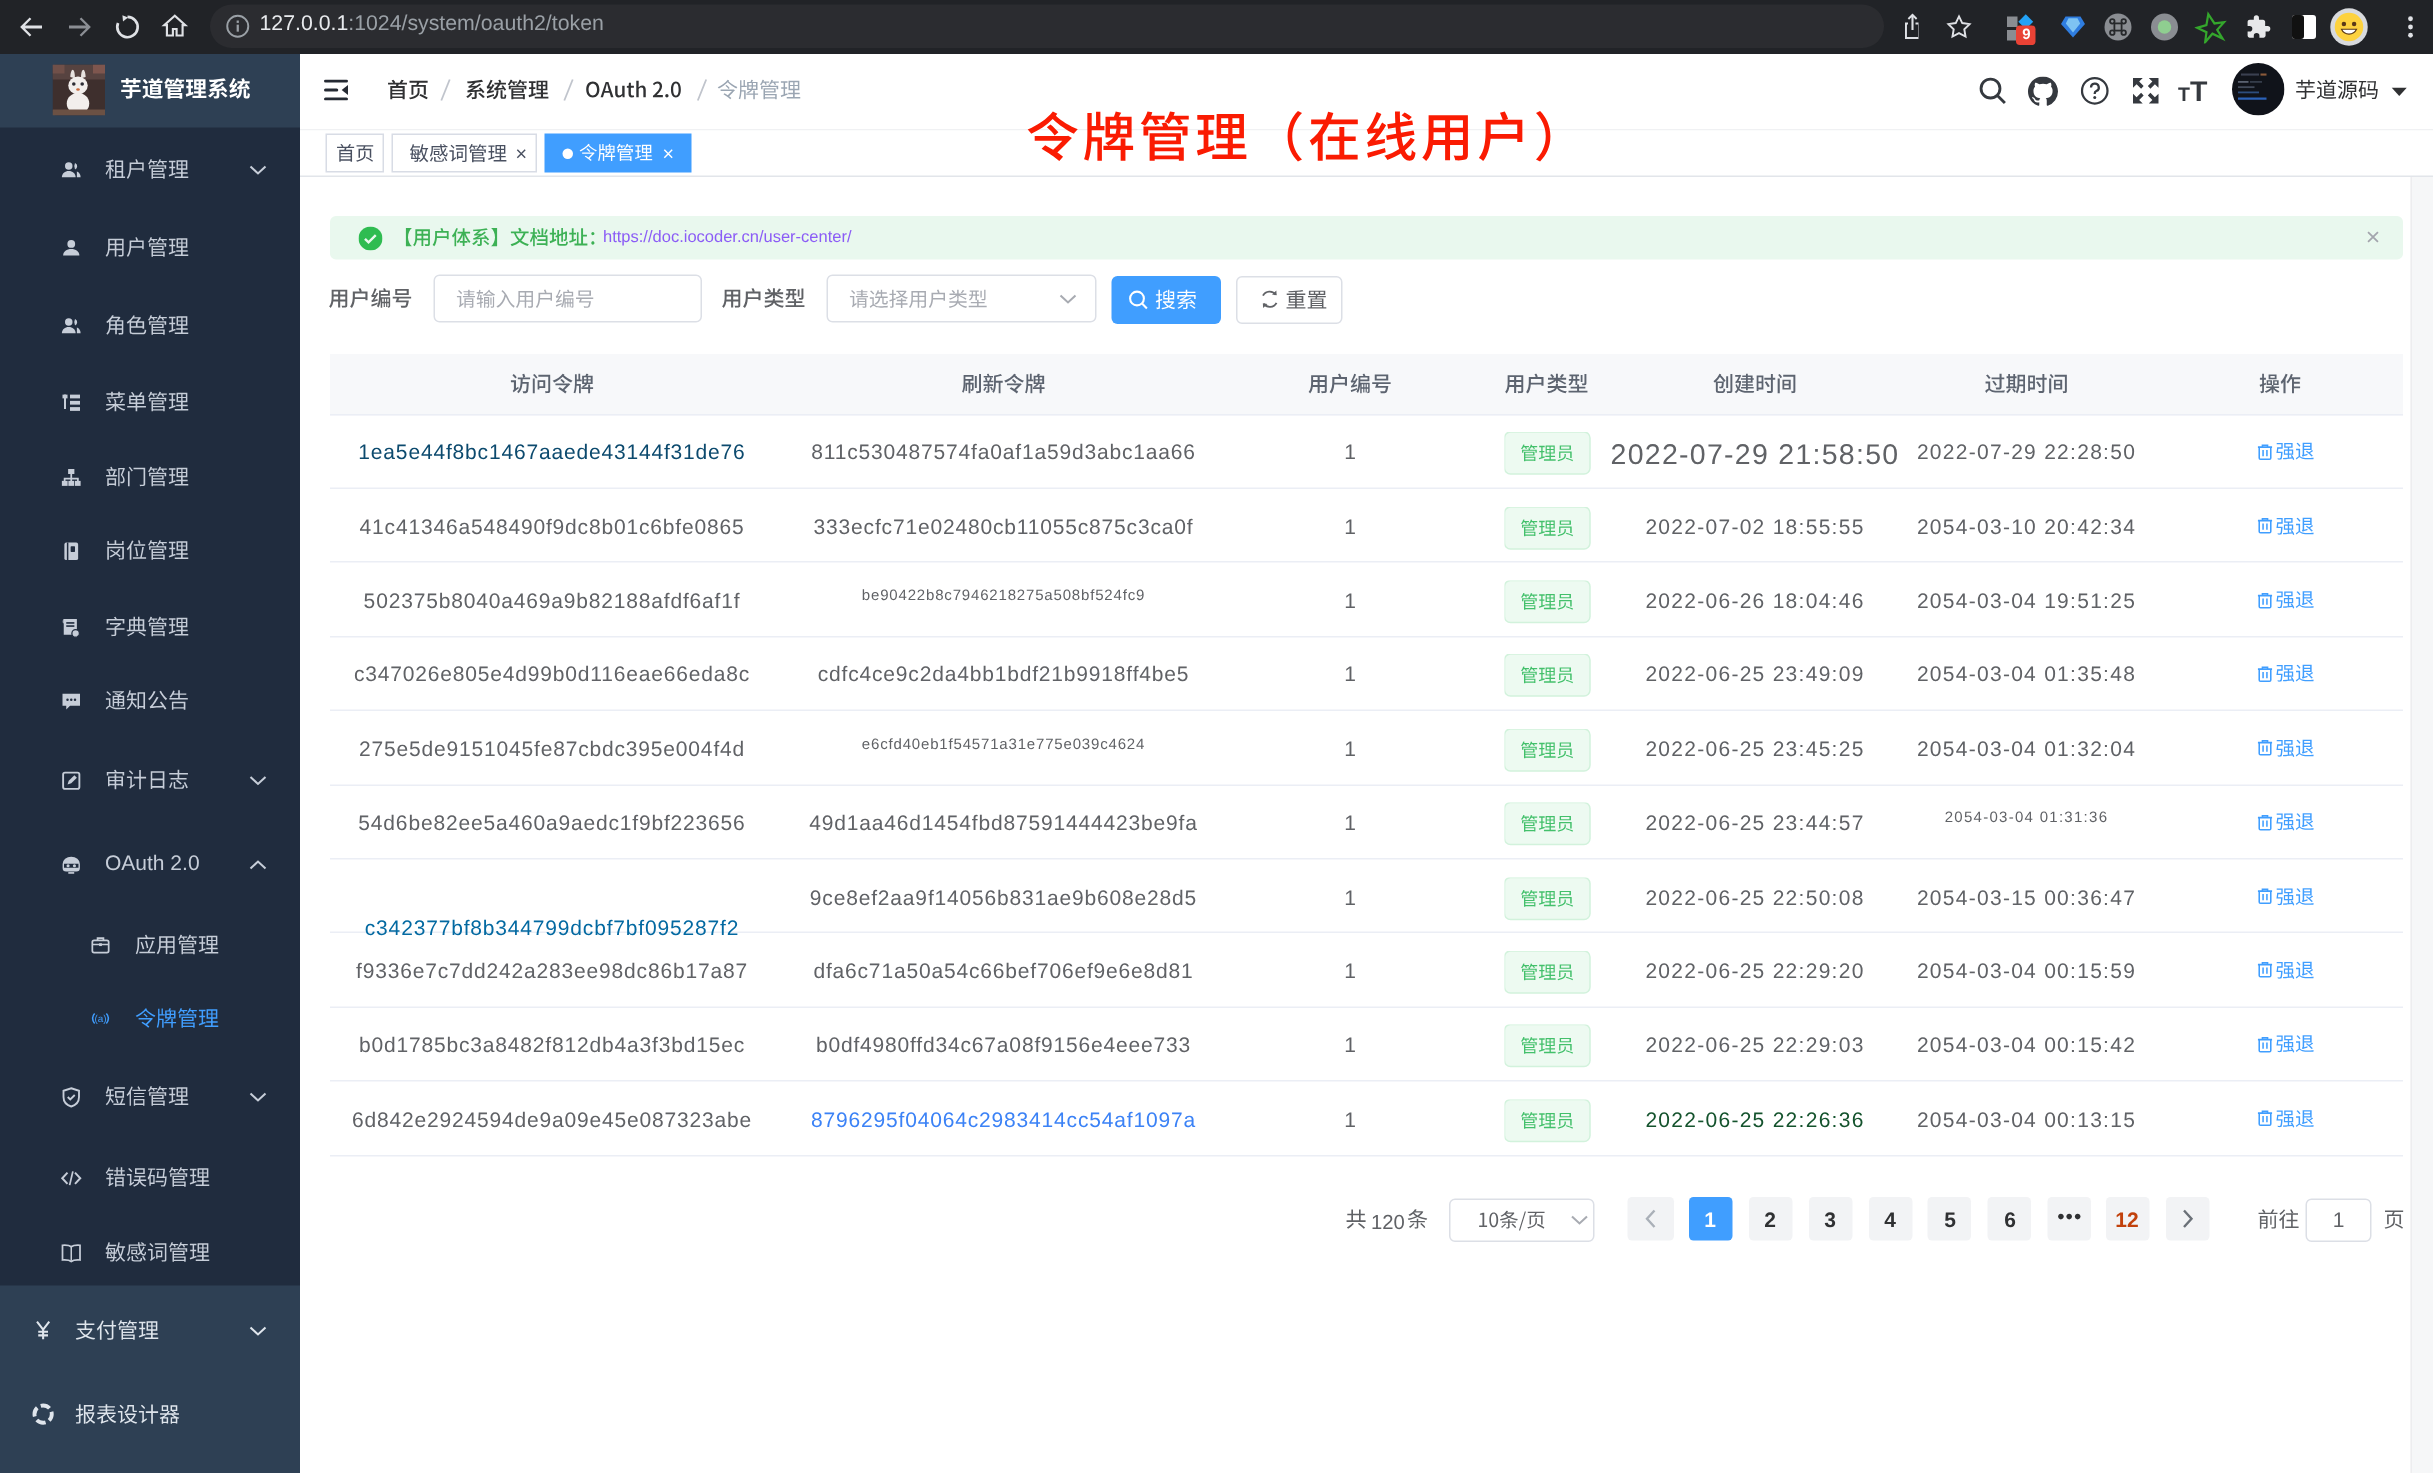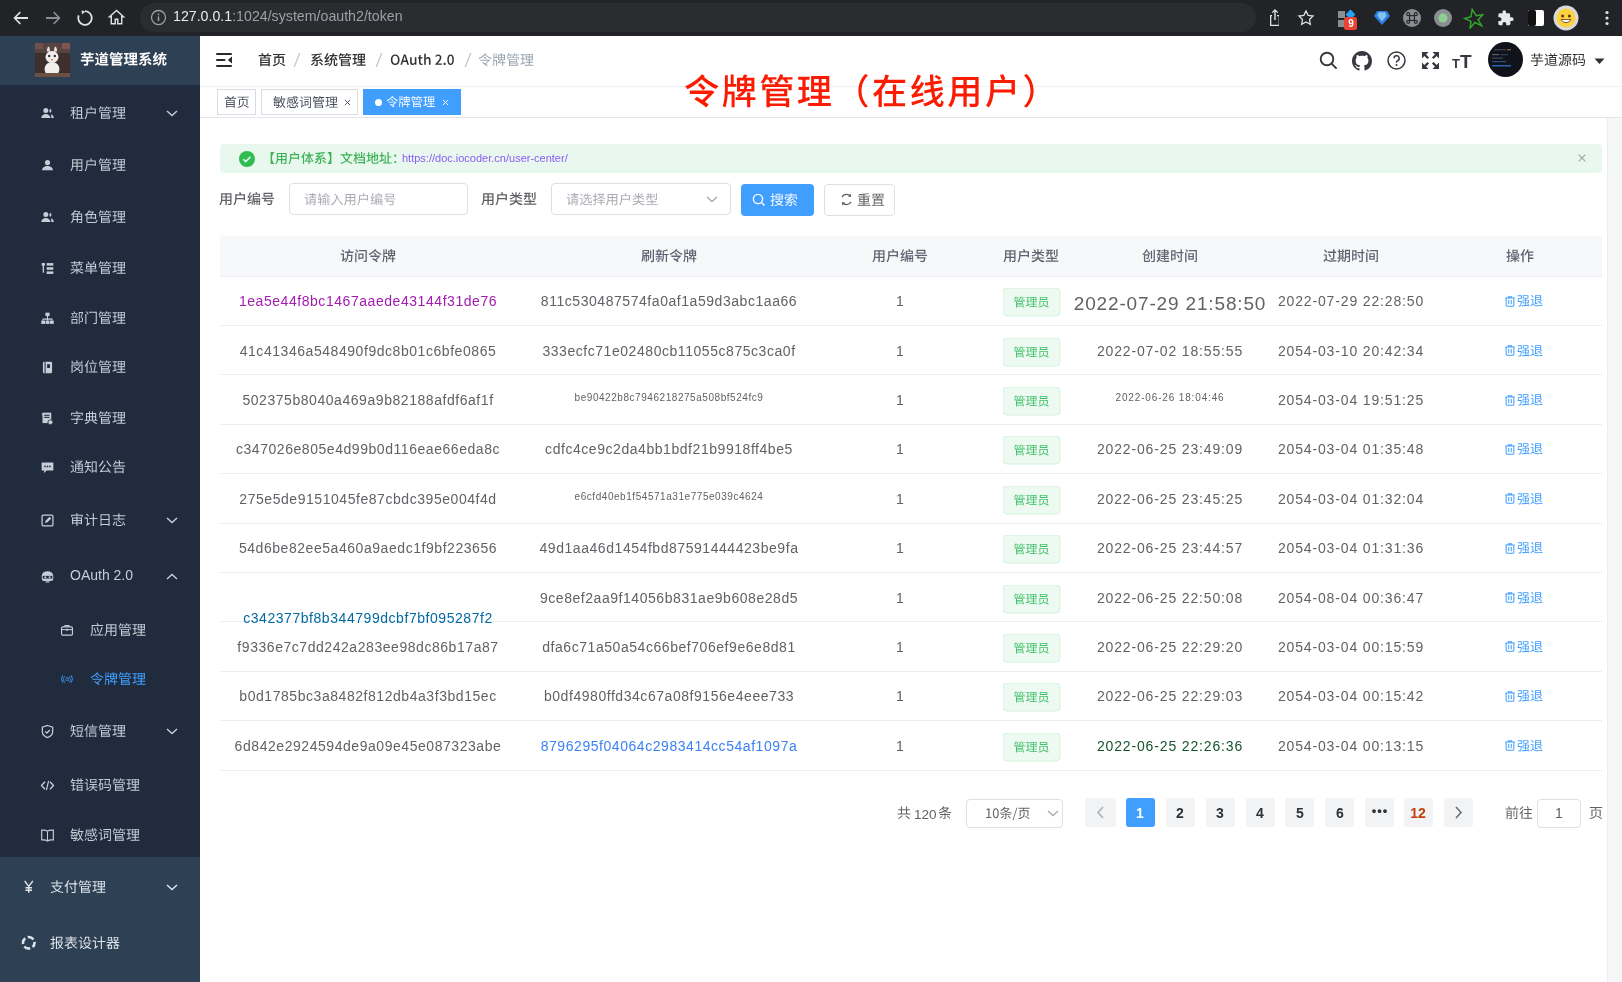--- a/index.html
+++ b/index.html
@@ -421,21 +421,21 @@
 <g id="tag">
         <rect x="0" y="0" width="57" height="28" rx="4" fill="#edfaf1" stroke="#d2f2dc" stroke-width="1"></rect>
 <path transform="translate(10.5 18.5)" d="M2.5 -5.3L2.5 1.0L3.4 1.0L3.4 0.6L9.3 0.6L9.3 0.9L10.1 0.9L10.1 -2.0L3.4 -2.0L3.4 -2.8L9.5 -2.8L9.5 -5.3ZM9.3 -0.1L3.4 -0.1L3.4 -1.3L9.3 -1.3ZM5.3 -7.5C5.4 -7.2 5.5 -7.0 5.7 -6.7L1.2 -6.7L1.2 -4.7L2.1 -4.7L2.1 -6.0L10.1 -6.0L10.1 -4.7L11.0 -4.7L11.0 -6.7L6.6 -6.7C6.5 -7.0 6.3 -7.4 6.1 -7.6ZM3.4 -4.6L8.6 -4.6L8.6 -3.5L3.4 -3.5ZM2.0 -10.1C1.7 -9.1 1.2 -8.1 0.5 -7.4C0.7 -7.3 1.1 -7.1 1.3 -7.0C1.6 -7.4 2.0 -7.9 2.3 -8.4L3.1 -8.4C3.4 -8.0 3.6 -7.5 3.7 -7.1L4.5 -7.4C4.4 -7.7 4.2 -8.1 4.0 -8.4L5.8 -8.4L5.8 -9.1L2.6 -9.1C2.7 -9.4 2.8 -9.7 2.9 -10.0ZM7.1 -10.1C6.9 -9.2 6.4 -8.4 5.9 -7.8C6.1 -7.7 6.5 -7.5 6.6 -7.4C6.9 -7.7 7.1 -8.0 7.3 -8.4L8.2 -8.4C8.6 -8.0 8.9 -7.4 9.1 -7.1L9.8 -7.4C9.7 -7.7 9.4 -8.1 9.1 -8.4L11.3 -8.4L11.3 -9.1L7.7 -9.1C7.8 -9.4 7.9 -9.7 8.0 -9.9ZM17.7 -6.5L19.5 -6.5L19.5 -4.9L17.7 -4.9ZM20.3 -6.5L22.2 -6.5L22.2 -4.9L20.3 -4.9ZM17.7 -8.7L19.5 -8.7L19.5 -7.2L17.7 -7.2ZM20.3 -8.7L22.2 -8.7L22.2 -7.2L20.3 -7.2ZM15.8 -0.3L15.8 0.6L23.6 0.6L23.6 -0.3L20.4 -0.3L20.4 -1.9L23.2 -1.9L23.2 -2.7L20.4 -2.7L20.4 -4.2L23.0 -4.2L23.0 -9.5L16.9 -9.5L16.9 -4.2L19.5 -4.2L19.5 -2.7L16.7 -2.7L16.7 -1.9L19.5 -1.9L19.5 -0.3ZM12.4 -1.2L12.6 -0.3C13.7 -0.6 15.1 -1.1 16.4 -1.5L16.2 -2.4L14.9 -2.0L14.9 -5.0L16.1 -5.0L16.1 -5.8L14.9 -5.8L14.9 -8.4L16.3 -8.4L16.3 -9.3L12.6 -9.3L12.6 -8.4L14.0 -8.4L14.0 -5.8L12.7 -5.8L12.7 -5.0L14.0 -5.0L14.0 -1.7C13.4 -1.5 12.9 -1.3 12.4 -1.2ZM27.2 -8.8L32.8 -8.8L32.8 -7.4L27.2 -7.4ZM26.3 -9.5L26.3 -6.6L33.8 -6.6L33.8 -9.5ZM29.5 -3.9L29.5 -2.8C29.5 -1.9 29.1 -0.6 24.8 0.3C25.0 0.5 25.3 0.8 25.4 1.0C29.9 0.0 30.4 -1.5 30.4 -2.8L30.4 -3.9ZM30.3 -0.8C31.8 -0.3 33.8 0.5 34.8 1.0L35.2 0.2C34.2 -0.3 32.2 -1.0 30.8 -1.4ZM25.9 -5.5L25.9 -1.1L26.8 -1.1L26.8 -4.7L33.3 -4.7L33.3 -1.2L34.3 -1.2L34.3 -5.5Z" fill="#43c06b"></path>
       </g>
 <g id="qt">
         <path d="M1.5 3.5h11M5 3.5V2h4v1.5M2.5 3.5V12a1 1 0 0 0 1 1h7a1 1 0 0 0 1-1V3.5M5.5 5.8v4.8M8.5 5.8v4.8" fill="none" stroke="#409eff" stroke-width="1.2"></path>
       </g>
 </defs>
   </svg>
 <div class="abs" style="left:220px;top:277px;width:1382px;height:49px;border-bottom:1px solid #ebeef5;box-sizing:border-box"></div>
-<div class="ct" style="left:368px;top:293px;font-size:14px;letter-spacing:.55px;color:#a21caf">1ea5e44f8bc1467aaede43144f31de76</div>
+<div class="ct" style="left:368px;top:293px;font-size:14px;letter-spacing:.55px;color:#0c4a6e">1ea5e44f8bc1467aaede43144f31de76</div>
 <div class="ct" style="left:669px;top:293px;font-size:14px;letter-spacing:.55px;color:#606266">811c530487574fa0af1a59d3abc1aa66</div>
 <div class="ct" style="left:900px;top:293px;font-size:14px;color:#606266">1</div>
 <svg class="abs" style="left:1002.5px;top:288px" width="58" height="29" viewBox="0 0 58 29">
     <use href="#tag"></use>
   </svg>
 <div class="ct" style="left:1170px;top:293px;font-size:19px;letter-spacing:.85px;color:#606266">2022-07-29 21:58:50</div>
 <div class="ct" style="left:1351px;top:293px;font-size:14px;letter-spacing:.85px;color:#606266">2022-07-29 22:28:50</div>
 <svg class="abs" style="left:1504px;top:295px" width="12" height="13" viewBox="0 0 14 15">
     <use href="#qt"></use>
   </svg>
@@ -457,21 +457,21 @@
 <svg class="abs" style="left:1516.5px;top:341px" width="28" height="20" viewBox="0 0 28 20">
     <path transform="translate(0 14.5)" d="M6.7 -9.4L10.5 -9.4L10.5 -7.8L6.7 -7.8ZM5.8 -10.2L5.8 -7.0L8.2 -7.0L8.2 -5.8L5.6 -5.8L5.6 -2.3L8.2 -2.3L8.2 -0.4L5.0 -0.2L5.1 0.7C6.7 0.6 9.1 0.4 11.3 0.2C11.5 0.6 11.6 0.9 11.7 1.1L12.5 0.8C12.3 -0.0 11.6 -1.2 10.9 -2.1L10.1 -1.7C10.4 -1.4 10.6 -1.0 10.9 -0.6L9.1 -0.5L9.1 -2.3L11.8 -2.3L11.8 -5.8L9.1 -5.8L9.1 -7.0L11.4 -7.0L11.4 -10.2ZM6.4 -5.0L8.2 -5.0L8.2 -3.1L6.4 -3.1ZM9.1 -5.0L10.9 -5.0L10.9 -3.1L9.1 -3.1ZM1.1 -7.3C1.0 -6.1 0.8 -4.5 0.6 -3.5L1.2 -3.5L3.7 -3.5C3.6 -1.2 3.4 -0.3 3.2 -0.1C3.0 0.1 2.9 0.1 2.7 0.1C2.5 0.1 1.9 0.1 1.3 0.0C1.5 0.3 1.6 0.7 1.6 0.9C2.2 1.0 2.8 1.0 3.1 0.9C3.5 0.9 3.7 0.8 4.0 0.6C4.3 0.2 4.5 -1.0 4.7 -3.9C4.7 -4.1 4.7 -4.4 4.7 -4.4L1.7 -4.4C1.7 -5.0 1.8 -5.7 1.9 -6.4L4.8 -6.4L4.8 -10.2L0.8 -10.2L0.8 -9.3L3.9 -9.3L3.9 -7.3ZM14.0 -9.9C14.8 -9.2 15.6 -8.3 16.0 -7.7L16.7 -8.3C16.3 -8.9 15.5 -9.8 14.8 -10.4ZM23.1 -7.5L23.1 -6.3L19.1 -6.3L19.1 -7.5ZM23.1 -8.3L19.1 -8.3L19.1 -9.5L23.1 -9.5ZM18.0 -1.1C18.3 -1.2 18.7 -1.4 21.4 -2.2C21.3 -2.3 21.3 -2.7 21.3 -3.0L19.1 -2.4L19.1 -5.5L24.1 -5.5L24.1 -10.3L18.1 -10.3L18.1 -2.8C18.1 -2.3 17.8 -2.0 17.6 -1.9C17.7 -1.7 17.9 -1.3 18.0 -1.1ZM20.3 -4.5C21.7 -3.5 23.3 -2.1 24.1 -1.1L24.9 -1.7C24.4 -2.2 23.7 -2.8 23.0 -3.5C23.7 -3.9 24.5 -4.4 25.1 -4.9L24.3 -5.5C23.9 -5.0 23.0 -4.4 22.3 -4.0C21.9 -4.4 21.4 -4.7 20.9 -5.0ZM16.4 -6.3L13.7 -6.3L13.7 -5.4L15.4 -5.4L15.4 -1.4C14.9 -1.1 14.2 -0.6 13.5 0.0L14.1 0.8C14.8 0.0 15.5 -0.7 16.0 -0.7C16.3 -0.7 16.7 -0.3 17.2 0.0C18.1 0.6 19.3 0.7 20.8 0.7C22.0 0.7 24.3 0.6 25.3 0.6C25.3 0.3 25.4 -0.2 25.5 -0.4C24.3 -0.3 22.3 -0.2 20.8 -0.2C19.4 -0.2 18.3 -0.3 17.4 -0.7C17.0 -1.0 16.7 -1.3 16.4 -1.4Z" fill="#409eff"></path>
   </svg>
 <div class="abs" style="left:220px;top:376px;width:1382px;height:49px;border-bottom:1px solid #ebeef5;box-sizing:border-box"></div>
 <div class="ct" style="left:368px;top:392px;font-size:14px;letter-spacing:.55px;color:#606266">502375b8040a469a9b82188afdf6af1f</div>
 <div class="ct" style="left:669px;top:392px;font-size:10px;letter-spacing:.55px;color:#606266">be90422b8c7946218275a508bf524fc9</div>
 <div class="ct" style="left:900px;top:392px;font-size:14px;color:#606266">1</div>
 <svg class="abs" style="left:1002.5px;top:387px" width="58" height="29" viewBox="0 0 58 29">
     <use href="#tag"></use>
   </svg>
-<div class="ct" style="left:1170px;top:392px;font-size:10px;letter-spacing:.85px;color:#606266">2022-06-26 18:04:46</div>
+<div class="ct" style="left:1170px;top:392px;font-size:14px;letter-spacing:.85px;color:#606266">2022-06-26 18:04:46</div>
 <div class="ct" style="left:1351px;top:392px;font-size:14px;letter-spacing:.85px;color:#606266">2054-03-04 19:51:25</div>
 <svg class="abs" style="left:1504px;top:394px" width="12" height="13" viewBox="0 0 14 15">
     <use href="#qt"></use>
   </svg>
 <svg class="abs" style="left:1516.5px;top:390px" width="28" height="20" viewBox="0 0 28 20">
     <path transform="translate(0 14.5)" d="M6.7 -9.4L10.5 -9.4L10.5 -7.8L6.7 -7.8ZM5.8 -10.2L5.8 -7.0L8.2 -7.0L8.2 -5.8L5.6 -5.8L5.6 -2.3L8.2 -2.3L8.2 -0.4L5.0 -0.2L5.1 0.7C6.7 0.6 9.1 0.4 11.3 0.2C11.5 0.6 11.6 0.9 11.7 1.1L12.5 0.8C12.3 -0.0 11.6 -1.2 10.9 -2.1L10.1 -1.7C10.4 -1.4 10.6 -1.0 10.9 -0.6L9.1 -0.5L9.1 -2.3L11.8 -2.3L11.8 -5.8L9.1 -5.8L9.1 -7.0L11.4 -7.0L11.4 -10.2ZM6.4 -5.0L8.2 -5.0L8.2 -3.1L6.4 -3.1ZM9.1 -5.0L10.9 -5.0L10.9 -3.1L9.1 -3.1ZM1.1 -7.3C1.0 -6.1 0.8 -4.5 0.6 -3.5L1.2 -3.5L3.7 -3.5C3.6 -1.2 3.4 -0.3 3.2 -0.1C3.0 0.1 2.9 0.1 2.7 0.1C2.5 0.1 1.9 0.1 1.3 0.0C1.5 0.3 1.6 0.7 1.6 0.9C2.2 1.0 2.8 1.0 3.1 0.9C3.5 0.9 3.7 0.8 4.0 0.6C4.3 0.2 4.5 -1.0 4.7 -3.9C4.7 -4.1 4.7 -4.4 4.7 -4.4L1.7 -4.4C1.7 -5.0 1.8 -5.7 1.9 -6.4L4.8 -6.4L4.8 -10.2L0.8 -10.2L0.8 -9.3L3.9 -9.3L3.9 -7.3ZM14.0 -9.9C14.8 -9.2 15.6 -8.3 16.0 -7.7L16.7 -8.3C16.3 -8.9 15.5 -9.8 14.8 -10.4ZM23.1 -7.5L23.1 -6.3L19.1 -6.3L19.1 -7.5ZM23.1 -8.3L19.1 -8.3L19.1 -9.5L23.1 -9.5ZM18.0 -1.1C18.3 -1.2 18.7 -1.4 21.4 -2.2C21.3 -2.3 21.3 -2.7 21.3 -3.0L19.1 -2.4L19.1 -5.5L24.1 -5.5L24.1 -10.3L18.1 -10.3L18.1 -2.8C18.1 -2.3 17.8 -2.0 17.6 -1.9C17.7 -1.7 17.9 -1.3 18.0 -1.1ZM20.3 -4.5C21.7 -3.5 23.3 -2.1 24.1 -1.1L24.9 -1.7C24.4 -2.2 23.7 -2.8 23.0 -3.5C23.7 -3.9 24.5 -4.4 25.1 -4.9L24.3 -5.5C23.9 -5.0 23.0 -4.4 22.3 -4.0C21.9 -4.4 21.4 -4.7 20.9 -5.0ZM16.4 -6.3L13.7 -6.3L13.7 -5.4L15.4 -5.4L15.4 -1.4C14.9 -1.1 14.2 -0.6 13.5 0.0L14.1 0.8C14.8 0.0 15.5 -0.7 16.0 -0.7C16.3 -0.7 16.7 -0.3 17.2 0.0C18.1 0.6 19.3 0.7 20.8 0.7C22.0 0.7 24.3 0.6 25.3 0.6C25.3 0.3 25.4 -0.2 25.5 -0.4C24.3 -0.3 22.3 -0.2 20.8 -0.2C19.4 -0.2 18.3 -0.3 17.4 -0.7C17.0 -1.0 16.7 -1.3 16.4 -1.4Z" fill="#409eff"></path>
   </svg>
 <div class="abs" style="left:220px;top:425px;width:1382px;height:49px;border-bottom:1px solid #ebeef5;box-sizing:border-box"></div>
 <div class="ct" style="left:368px;top:441px;font-size:14px;letter-spacing:.55px;color:#606266">c347026e805e4d99b0d116eae66eda8c</div>
 <div class="ct" style="left:669px;top:441px;font-size:14px;letter-spacing:.55px;color:#606266">cdfc4ce9c2da4bb1bdf21b9918ff4be5</div>
@@ -503,36 +503,36 @@
     <path transform="translate(0 14.5)" d="M6.7 -9.4L10.5 -9.4L10.5 -7.8L6.7 -7.8ZM5.8 -10.2L5.8 -7.0L8.2 -7.0L8.2 -5.8L5.6 -5.8L5.6 -2.3L8.2 -2.3L8.2 -0.4L5.0 -0.2L5.1 0.7C6.7 0.6 9.1 0.4 11.3 0.2C11.5 0.6 11.6 0.9 11.7 1.1L12.5 0.8C12.3 -0.0 11.6 -1.2 10.9 -2.1L10.1 -1.7C10.4 -1.4 10.6 -1.0 10.9 -0.6L9.1 -0.5L9.1 -2.3L11.8 -2.3L11.8 -5.8L9.1 -5.8L9.1 -7.0L11.4 -7.0L11.4 -10.2ZM6.4 -5.0L8.2 -5.0L8.2 -3.1L6.4 -3.1ZM9.1 -5.0L10.9 -5.0L10.9 -3.1L9.1 -3.1ZM1.1 -7.3C1.0 -6.1 0.8 -4.5 0.6 -3.5L1.2 -3.5L3.7 -3.5C3.6 -1.2 3.4 -0.3 3.2 -0.1C3.0 0.1 2.9 0.1 2.7 0.1C2.5 0.1 1.9 0.1 1.3 0.0C1.5 0.3 1.6 0.7 1.6 0.9C2.2 1.0 2.8 1.0 3.1 0.9C3.5 0.9 3.7 0.8 4.0 0.6C4.3 0.2 4.5 -1.0 4.7 -3.9C4.7 -4.1 4.7 -4.4 4.7 -4.4L1.7 -4.4C1.7 -5.0 1.8 -5.7 1.9 -6.4L4.8 -6.4L4.8 -10.2L0.8 -10.2L0.8 -9.3L3.9 -9.3L3.9 -7.3ZM14.0 -9.9C14.8 -9.2 15.6 -8.3 16.0 -7.7L16.7 -8.3C16.3 -8.9 15.5 -9.8 14.8 -10.4ZM23.1 -7.5L23.1 -6.3L19.1 -6.3L19.1 -7.5ZM23.1 -8.3L19.1 -8.3L19.1 -9.5L23.1 -9.5ZM18.0 -1.1C18.3 -1.2 18.7 -1.4 21.4 -2.2C21.3 -2.3 21.3 -2.7 21.3 -3.0L19.1 -2.4L19.1 -5.5L24.1 -5.5L24.1 -10.3L18.1 -10.3L18.1 -2.8C18.1 -2.3 17.8 -2.0 17.6 -1.9C17.7 -1.7 17.9 -1.3 18.0 -1.1ZM20.3 -4.5C21.7 -3.5 23.3 -2.1 24.1 -1.1L24.9 -1.7C24.4 -2.2 23.7 -2.8 23.0 -3.5C23.7 -3.9 24.5 -4.4 25.1 -4.9L24.3 -5.5C23.9 -5.0 23.0 -4.4 22.3 -4.0C21.9 -4.4 21.4 -4.7 20.9 -5.0ZM16.4 -6.3L13.7 -6.3L13.7 -5.4L15.4 -5.4L15.4 -1.4C14.9 -1.1 14.2 -0.6 13.5 0.0L14.1 0.8C14.8 0.0 15.5 -0.7 16.0 -0.7C16.3 -0.7 16.7 -0.3 17.2 0.0C18.1 0.6 19.3 0.7 20.8 0.7C22.0 0.7 24.3 0.6 25.3 0.6C25.3 0.3 25.4 -0.2 25.5 -0.4C24.3 -0.3 22.3 -0.2 20.8 -0.2C19.4 -0.2 18.3 -0.3 17.4 -0.7C17.0 -1.0 16.7 -1.3 16.4 -1.4Z" fill="#409eff"></path>
   </svg>
 <div class="abs" style="left:220px;top:524px;width:1382px;height:49px;border-bottom:1px solid #ebeef5;box-sizing:border-box"></div>
 <div class="ct" style="left:368px;top:540px;font-size:14px;letter-spacing:.55px;color:#606266">54d6be82ee5a460a9aedc1f9bf223656</div>
 <div class="ct" style="left:669px;top:540px;font-size:14px;letter-spacing:.55px;color:#606266">49d1aa46d1454fbd87591444423be9fa</div>
 <div class="ct" style="left:900px;top:540px;font-size:14px;color:#606266">1</div>
 <svg class="abs" style="left:1002.5px;top:535px" width="58" height="29" viewBox="0 0 58 29">
     <use href="#tag"></use>
   </svg>
 <div class="ct" style="left:1170px;top:540px;font-size:14px;letter-spacing:.85px;color:#606266">2022-06-25 23:44:57</div>
-<div class="ct" style="left:1351px;top:540px;font-size:14px;letter-spacing:.85px;color:#606266">2054-03-04 01:31:36</div>
+<div class="ct" style="left:1351px;top:540px;font-size:10px;letter-spacing:.85px;color:#606266">2054-03-04 01:31:36</div>
 <svg class="abs" style="left:1504px;top:542px" width="12" height="13" viewBox="0 0 14 15">
     <use href="#qt"></use>
   </svg>
 <svg class="abs" style="left:1516.5px;top:538px" width="28" height="20" viewBox="0 0 28 20">
     <path transform="translate(0 14.5)" d="M6.7 -9.4L10.5 -9.4L10.5 -7.8L6.7 -7.8ZM5.8 -10.2L5.8 -7.0L8.2 -7.0L8.2 -5.8L5.6 -5.8L5.6 -2.3L8.2 -2.3L8.2 -0.4L5.0 -0.2L5.1 0.7C6.7 0.6 9.1 0.4 11.3 0.2C11.5 0.6 11.6 0.9 11.7 1.1L12.5 0.8C12.3 -0.0 11.6 -1.2 10.9 -2.1L10.1 -1.7C10.4 -1.4 10.6 -1.0 10.9 -0.6L9.1 -0.5L9.1 -2.3L11.8 -2.3L11.8 -5.8L9.1 -5.8L9.1 -7.0L11.4 -7.0L11.4 -10.2ZM6.4 -5.0L8.2 -5.0L8.2 -3.1L6.4 -3.1ZM9.1 -5.0L10.9 -5.0L10.9 -3.1L9.1 -3.1ZM1.1 -7.3C1.0 -6.1 0.8 -4.5 0.6 -3.5L1.2 -3.5L3.7 -3.5C3.6 -1.2 3.4 -0.3 3.2 -0.1C3.0 0.1 2.9 0.1 2.7 0.1C2.5 0.1 1.9 0.1 1.3 0.0C1.5 0.3 1.6 0.7 1.6 0.9C2.2 1.0 2.8 1.0 3.1 0.9C3.5 0.9 3.7 0.8 4.0 0.6C4.3 0.2 4.5 -1.0 4.7 -3.9C4.7 -4.1 4.7 -4.4 4.7 -4.4L1.7 -4.4C1.7 -5.0 1.8 -5.7 1.9 -6.4L4.8 -6.4L4.8 -10.2L0.8 -10.2L0.8 -9.3L3.9 -9.3L3.9 -7.3ZM14.0 -9.9C14.8 -9.2 15.6 -8.3 16.0 -7.7L16.7 -8.3C16.3 -8.9 15.5 -9.8 14.8 -10.4ZM23.1 -7.5L23.1 -6.3L19.1 -6.3L19.1 -7.5ZM23.1 -8.3L19.1 -8.3L19.1 -9.5L23.1 -9.5ZM18.0 -1.1C18.3 -1.2 18.7 -1.4 21.4 -2.2C21.3 -2.3 21.3 -2.7 21.3 -3.0L19.1 -2.4L19.1 -5.5L24.1 -5.5L24.1 -10.3L18.1 -10.3L18.1 -2.8C18.1 -2.3 17.8 -2.0 17.6 -1.9C17.7 -1.7 17.9 -1.3 18.0 -1.1ZM20.3 -4.5C21.7 -3.5 23.3 -2.1 24.1 -1.1L24.9 -1.7C24.4 -2.2 23.7 -2.8 23.0 -3.5C23.7 -3.9 24.5 -4.4 25.1 -4.9L24.3 -5.5C23.9 -5.0 23.0 -4.4 22.3 -4.0C21.9 -4.4 21.4 -4.7 20.9 -5.0ZM16.4 -6.3L13.7 -6.3L13.7 -5.4L15.4 -5.4L15.4 -1.4C14.9 -1.1 14.2 -0.6 13.5 0.0L14.1 0.8C14.8 0.0 15.5 -0.7 16.0 -0.7C16.3 -0.7 16.7 -0.3 17.2 0.0C18.1 0.6 19.3 0.7 20.8 0.7C22.0 0.7 24.3 0.6 25.3 0.6C25.3 0.3 25.4 -0.2 25.5 -0.4C24.3 -0.3 22.3 -0.2 20.8 -0.2C19.4 -0.2 18.3 -0.3 17.4 -0.7C17.0 -1.0 16.7 -1.3 16.4 -1.4Z" fill="#409eff"></path>
   </svg>
 <div class="abs" style="left:220px;top:573px;width:1382px;height:49px;border-bottom:1px solid #ebeef5;box-sizing:border-box"></div>
 <div class="ct" style="left:368px;top:610px;font-size:14px;letter-spacing:.55px;color:#0369a1">c342377bf8b344799dcbf7bf095287f2</div>
 <div class="ct" style="left:669px;top:590px;font-size:14px;letter-spacing:.55px;color:#606266">9ce8ef2aa9f14056b831ae9b608e28d5</div>
 <div class="ct" style="left:900px;top:590px;font-size:14px;color:#606266">1</div>
 <svg class="abs" style="left:1002.5px;top:585px" width="58" height="29" viewBox="0 0 58 29">
     <use href="#tag"></use>
   </svg>
 <div class="ct" style="left:1170px;top:590px;font-size:14px;letter-spacing:.85px;color:#606266">2022-06-25 22:50:08</div>
-<div class="ct" style="left:1351px;top:590px;font-size:14px;letter-spacing:.85px;color:#606266">2054-08-04 00:36:47</div>
+<div class="ct" style="left:1351px;top:590px;font-size:14px;letter-spacing:.85px;color:#606266">2054-03-15 00:36:47</div>
 <svg class="abs" style="left:1504px;top:591px" width="12" height="13" viewBox="0 0 14 15">
     <use href="#qt"></use>
   </svg>
 <svg class="abs" style="left:1516.5px;top:588px" width="28" height="20" viewBox="0 0 28 20">
     <path transform="translate(0 14.5)" d="M6.7 -9.4L10.5 -9.4L10.5 -7.8L6.7 -7.8ZM5.8 -10.2L5.8 -7.0L8.2 -7.0L8.2 -5.8L5.6 -5.8L5.6 -2.3L8.2 -2.3L8.2 -0.4L5.0 -0.2L5.1 0.7C6.7 0.6 9.1 0.4 11.3 0.2C11.5 0.6 11.6 0.9 11.7 1.1L12.5 0.8C12.3 -0.0 11.6 -1.2 10.9 -2.1L10.1 -1.7C10.4 -1.4 10.6 -1.0 10.9 -0.6L9.1 -0.5L9.1 -2.3L11.8 -2.3L11.8 -5.8L9.1 -5.8L9.1 -7.0L11.4 -7.0L11.4 -10.2ZM6.4 -5.0L8.2 -5.0L8.2 -3.1L6.4 -3.1ZM9.1 -5.0L10.9 -5.0L10.9 -3.1L9.1 -3.1ZM1.1 -7.3C1.0 -6.1 0.8 -4.5 0.6 -3.5L1.2 -3.5L3.7 -3.5C3.6 -1.2 3.4 -0.3 3.2 -0.1C3.0 0.1 2.9 0.1 2.7 0.1C2.5 0.1 1.9 0.1 1.3 0.0C1.5 0.3 1.6 0.7 1.6 0.9C2.2 1.0 2.8 1.0 3.1 0.9C3.5 0.9 3.7 0.8 4.0 0.6C4.3 0.2 4.5 -1.0 4.7 -3.9C4.7 -4.1 4.7 -4.4 4.7 -4.4L1.7 -4.4C1.7 -5.0 1.8 -5.7 1.9 -6.4L4.8 -6.4L4.8 -10.2L0.8 -10.2L0.8 -9.3L3.9 -9.3L3.9 -7.3ZM14.0 -9.9C14.8 -9.2 15.6 -8.3 16.0 -7.7L16.7 -8.3C16.3 -8.9 15.5 -9.8 14.8 -10.4ZM23.1 -7.5L23.1 -6.3L19.1 -6.3L19.1 -7.5ZM23.1 -8.3L19.1 -8.3L19.1 -9.5L23.1 -9.5ZM18.0 -1.1C18.3 -1.2 18.7 -1.4 21.4 -2.2C21.3 -2.3 21.3 -2.7 21.3 -3.0L19.1 -2.4L19.1 -5.5L24.1 -5.5L24.1 -10.3L18.1 -10.3L18.1 -2.8C18.1 -2.3 17.8 -2.0 17.6 -1.9C17.7 -1.7 17.9 -1.3 18.0 -1.1ZM20.3 -4.5C21.7 -3.5 23.3 -2.1 24.1 -1.1L24.9 -1.7C24.4 -2.2 23.7 -2.8 23.0 -3.5C23.7 -3.9 24.5 -4.4 25.1 -4.9L24.3 -5.5C23.9 -5.0 23.0 -4.4 22.3 -4.0C21.9 -4.4 21.4 -4.7 20.9 -5.0ZM16.4 -6.3L13.7 -6.3L13.7 -5.4L15.4 -5.4L15.4 -1.4C14.9 -1.1 14.2 -0.6 13.5 0.0L14.1 0.8C14.8 0.0 15.5 -0.7 16.0 -0.7C16.3 -0.7 16.7 -0.3 17.2 0.0C18.1 0.6 19.3 0.7 20.8 0.7C22.0 0.7 24.3 0.6 25.3 0.6C25.3 0.3 25.4 -0.2 25.5 -0.4C24.3 -0.3 22.3 -0.2 20.8 -0.2C19.4 -0.2 18.3 -0.3 17.4 -0.7C17.0 -1.0 16.7 -1.3 16.4 -1.4Z" fill="#409eff"></path>
   </svg>
 <div class="abs" style="left:220px;top:623px;width:1382px;height:49px;border-bottom:1px solid #ebeef5;box-sizing:border-box"></div>
 <div class="ct" style="left:368px;top:639px;font-size:14px;letter-spacing:.55px;color:#606266">f9336e7c7dd242a283ee98dc86b17a87</div>
 <div class="ct" style="left:669px;top:639px;font-size:14px;letter-spacing:.55px;color:#606266">dfa6c71a50a54c66bef706ef9e6e8d81</div>
 <div class="ct" style="left:900px;top:639px;font-size:14px;color:#606266">1</div>

